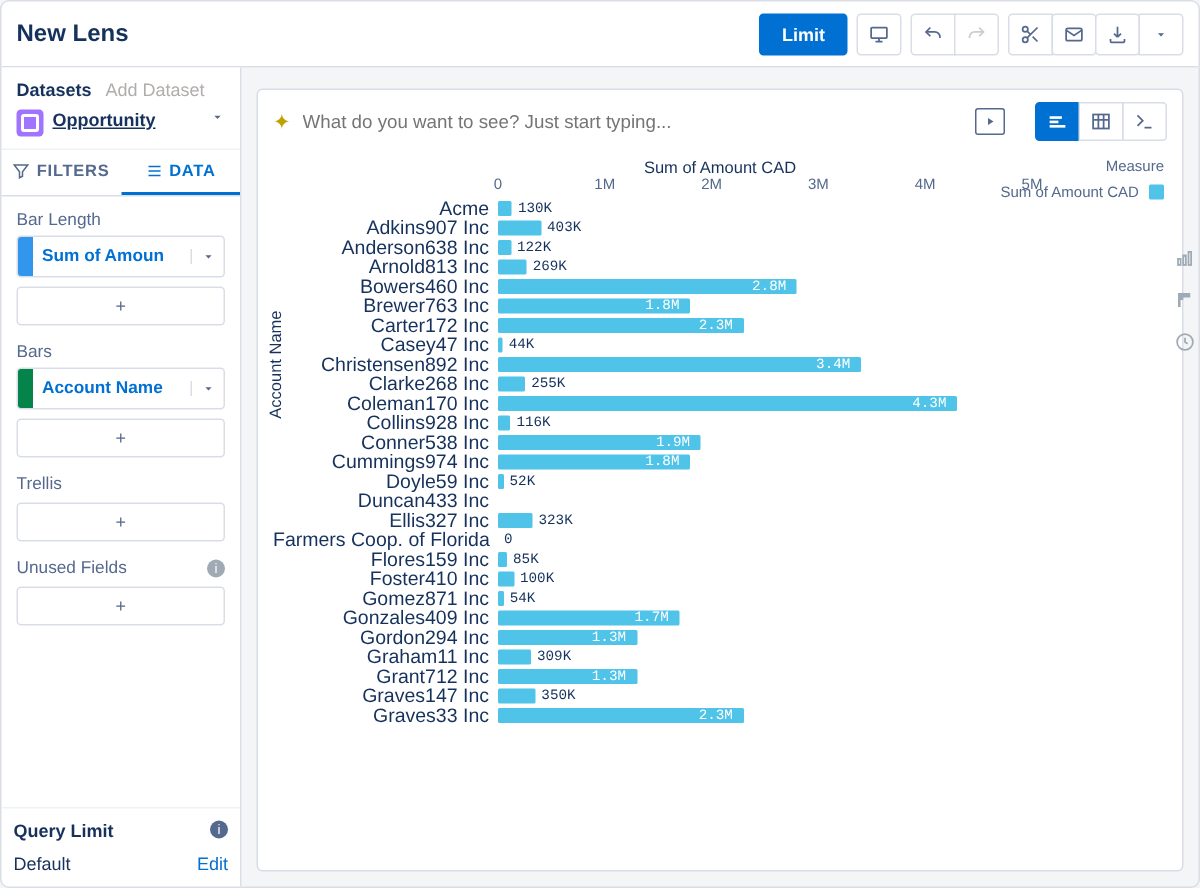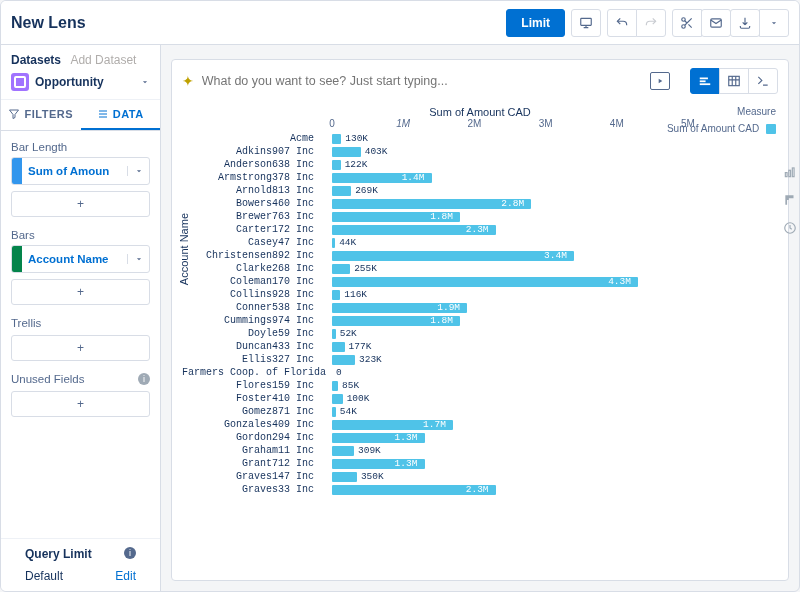--- a/index.html
+++ b/index.html
@@ -16,39 +16,39 @@
   .icon-grp .icon-btn:first-child{ border-radius:3px 0 0 3px;}
   .icon-grp .icon-btn:last-child{ border-radius:0 3px 3px 0;}
   .icon-grp .icon-btn:only-child{ border-radius:3px;}
 
   
   .body { display: flex; height: calc(100% - 44px); }
   .side { width: 160px; border-right: 1px solid #d8dde6; background: #fff; display:flex; flex-direction:column; font-size:12px; }
   .side-sec { padding: 8px 10px; border-bottom: 1px solid #eef1f6; }
   .side-title { font-weight: 700; color: #16325c; }
   .side-link { color: #b0adab; margin-left: 6px; }
-  .ds-pill { display:flex; align-items:center; gap:6px; margin-top:6px; }
+  .ds-pill { display:flex; gap:6px; margin-top:6px;text-decoration:underline; }
   .ds-pill .sq { width:18px; height:18px; background:#a173ff; border-radius:3px; display:inline-flex; align-items:center;justify-content:center;}
   .ds-pill .sq::after{content:"";width:8px;height:8px;border:2px solid #fff;border-radius:2px;}
   .caret { margin-left:auto; }
   .tabs { display:flex; border-bottom: 1px solid #d8dde6; }
   .tab { flex:1; text-align:center; padding:8px 0; font-size:11px; letter-spacing:.5px; font-weight:600; color:#54698d; border-bottom:2px solid transparent; display:flex; align-items:center; justify-content:center; gap:4px;}
   .tab.active { color:#0070d2; border-bottom-color:#0070d2; }
   .panel { padding:10px; font-size:12px; color:#54698d; }
   .panel .lbl { font-size:11.5px; color:#54698d; margin-bottom:4px; display:flex; align-items:center;}
   .panel .lbl .info { margin-left:auto; width:12px;height:12px;border-radius:50%;background:#9faab5;color:#fff;display:inline-flex;align-items:center;justify-content:center;font-size:9px;}
   .pill { display:flex; align-items:center; border:1px solid #d8dde6; border-radius:3px; height:28px; overflow:hidden;}
   .pill .handle { width:10px; align-self:stretch; }
   .pill .handle.blue{background:#3296ed;}
   .pill .handle.green{background:#04844b;}
   .pill .txt { flex:1; padding:0 6px; color:#0070d2; font-weight:600; font-size:11.5px; white-space:nowrap; overflow:hidden; text-overflow:ellipsis;}
   .pill .dd { width:22px; border-left:1px solid #d8dde6; display:flex;align-items:center;justify-content:center;color:#54698d;}
   .addbox { border:1px solid #d8dde6; border-radius:3px; height:26px; display:flex;align-items:center;justify-content:center;color:#54698d; margin-top:6px;}
   .gap { height:12px;}
-  .ql-row { display:flex; padding:8px 24px; font-size:12px; color:#16325c; border-top:1px solid #eef1f6;}
+  .ql-row { display:flex; padding:8px 8px; font-size:12px; color:#16325c; border-top:1px solid #eef1f6;}
   .ql-row .r { margin-left:auto;}
   .ql-row .r.edit{color:#0070d2;}
 
   .main { flex:1; padding:14px 10px 10px 10px; position:relative;}
   .card { background:#fff; border:1px solid #d8dde6; border-radius:4px; height:100%; display:flex; flex-direction:column; }
   .card-top { display:flex; align-items:center; padding:8px 10px; gap:8px; }
   .spark { color:#bfa100; font-size:14px;}
   .ask { flex:1; border:none; outline:none; font-size:12.5px; color:#9faab5;}
   .play { width:20px;height:18px;border:1px solid #54698d;border-radius:2px;display:flex;align-items:center;justify-content:center;color:#54698d;font-size:9px;}
   .view-grp { margin-left:12px; display:flex;}
@@ -59,21 +59,21 @@
   .view-grp .vb:last-child{border-radius:0 3px 3px 0;}
 
   .chart-wrap { flex:1; position:relative; padding:4px 10px 10px 10px; overflow:hidden;}
   .legend { position:absolute; top:4px; right:12px; font-size:10px; color:#54698d; text-align:right;}
   .legend .sw{display:inline-block;width:10px;height:10px;background:#4fc3e8;vertical-align:middle;margin-left:4px;border-radius:1px;}
   .chart-title { text-align:center; font-size:11px; color:#16325c;}
   .axis-top { position:relative; margin-left:150px; margin-right:90px; height:14px;}
   .axis-top .tick{position:absolute; top:0; transform:translateX(-50%); font-size:10px;color:#54698d;}
   .rows { position:relative; }
   .row { display:flex; align-items:center; height:13px; }
-  .row .name { width:150px; text-align:right; padding-right:18px; font-size:10px; color:#16325c; white-space:nowrap;font-family:Liberation Mono, monospace;}
+  .row .name { width:150px; text-align:right; padding-right:6px; font-size:13px; color:#16325c; white-space:nowrap;}
   .row .track { flex:1; position:relative; margin-right:90px;}
   .row .bar { height:10px; background:#4fc3e8; border-radius:1px;}
   .row .val { position:absolute; top:-1px; font-size:9.5px;font-family:Liberation Mono, monospace; }
   .row .val.out{ color:#16325c; }
   .row .val.in{ color:#fff; right:auto;}
   .ylab { position:absolute; left:-4px; top:50%; transform: rotate(-90deg) translateX(40%); transform-origin:left top; font-size:11px; color:#16325c;}
 
   .rail { position:absolute; right:-2px; top:120px; display:flex; flex-direction:column; gap:14px; }
   .rail .ic { color:#9faab5; font-size:13px; display:flex; align-items:center; justify-content:center; width:22px;}
   svg { display:block; }
@@ -254,21 +254,21 @@
         <div class="legend">
           <div>Measure</div>
           <div style="margin-top:6px;">
             <span>Sum of Amount CAD</span>
             <span class="sw"></span>
           </div>
         </div>
         <div class="chart-title">Sum of Amount CAD</div>
         <div class="axis-top" id="axis-top">
             <span class="tick" style="left: 0%;">0</span>
-            <span class="tick" style="left: 20%; font-style: italic;">1M</span>
+            <span class="tick" style="left: 20%;">1M</span>
             <span class="tick" style="left: 40%;">2M</span>
             <span class="tick" style="left: 60%;">3M</span>
             <span class="tick" style="left: 80%;">4M</span>
             <span class="tick" style="left: 100%;">5M</span>
           </div>
         <div style="position:relative;">
           <div class="ylab">Account Name</div>
           <div class="rows" id="chart-rows">
               <div class="row">
                 <div class="name">Acme</div>
@@ -285,27 +285,20 @@
                 </div>
               </div>
               <div class="row">
                 <div class="name">Anderson638 Inc</div>
                 <div class="track">
                   <div class="bar" style="width: 2.44%;"></div>
                   <div class="val out" style="left: calc(2.44% + 4px);">122K</div>
                 </div>
               </div>
               <div class="row">
-                <div class="name">Armstrong378 Inc</div>
-                <div class="track">
-                  <div class="bar" style="width: 28%;"></div>
-                  <div class="val in" style="left: calc(28% - 30px); color: rgb(255, 255, 255);">1.4M</div>
-                </div>
-              </div>
-              <div class="row">
                 <div class="name">Arnold813 Inc</div>
                 <div class="track">
                   <div class="bar" style="width: 5.38%;"></div>
                   <div class="val out" style="left: calc(5.38% + 4px);">269K</div>
                 </div>
               </div>
               <div class="row">
                 <div class="name">Bowers460 Inc</div>
                 <div class="track">
                   <div class="bar" style="width: 56%;"></div>
@@ -377,24 +370,20 @@
               </div>
               <div class="row">
                 <div class="name">Doyle59 Inc</div>
                 <div class="track">
                   <div class="bar" style="width: 1.04%;"></div>
                   <div class="val out" style="left: calc(1.04% + 4px);">52K</div>
                 </div>
               </div>
               <div class="row">
                 <div class="name">Duncan433 Inc</div>
-                <div class="track">
-                  <div class="bar" style="width: 3.54%;"></div>
-                  <div class="val out" style="left: calc(3.54% + 4px);">177K</div>
-                </div>
               </div>
               <div class="row">
                 <div class="name">Ellis327 Inc</div>
                 <div class="track">
                   <div class="bar" style="width: 6.46%;"></div>
                   <div class="val out" style="left: calc(6.46% + 4px);">323K</div>
                 </div>
               </div>
               <div class="row">
                 <div class="name">Farmers Coop. of Florida</div>

